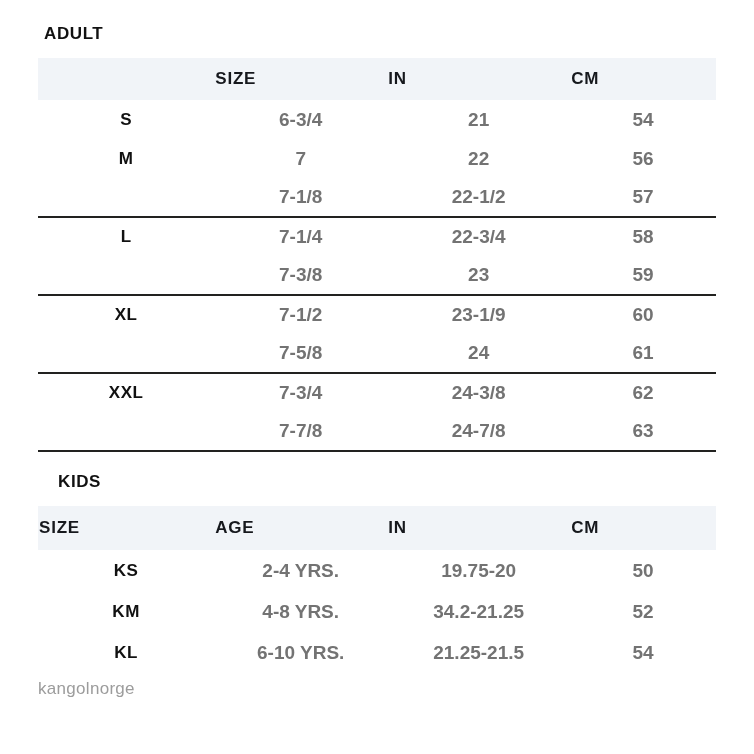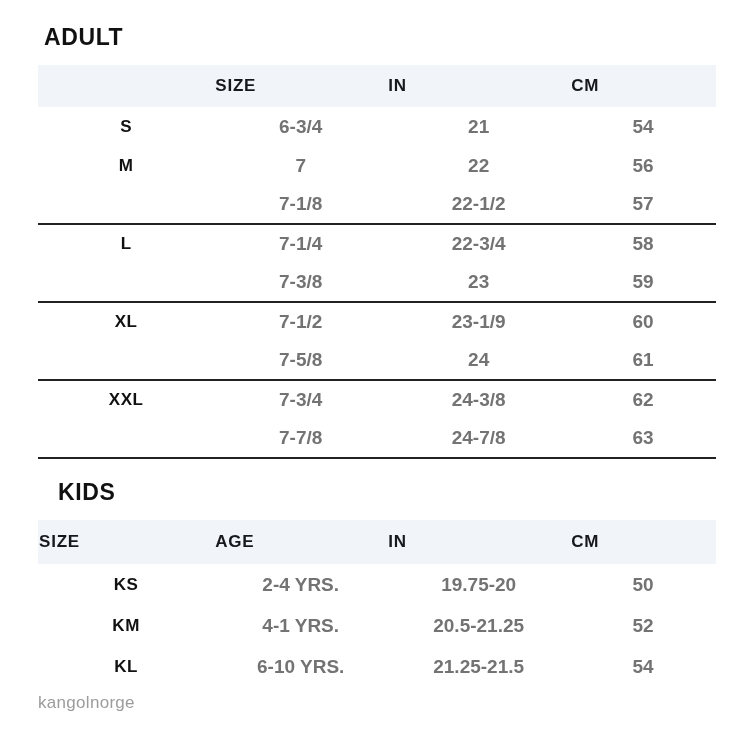--- a/index.html
+++ b/index.html
@@ -9,21 +9,21 @@
     width: 754px;
     height: 754px;
     background: #ffffff;
     font-family: "Liberation Sans", sans-serif;
     overflow: hidden;
   }
   .page {
     padding: 24px 38px 0 38px;
   }
   .section-title {
-    font-size: 23px;
+    font-size: 17px;
     font-weight: 800;
     color: #111111;
     letter-spacing: 0.6px;
     margin: 0 0 14px 6px;
   }
   .section-title.kids { margin-top: 20px; margin-left: 20px; }
   table {
     width: 100%;
     border-collapse: collapse;
     table-layout: fixed;
@@ -166,22 +166,22 @@
     </thead>
     <tbody>
       <tr>
         <td class="glabel">KS</td>
         <td>2-4 YRS.</td>
         <td>19.75-20</td>
         <td>50</td>
       </tr>
       <tr>
         <td class="glabel">KM</td>
-        <td>4-1 YRS.</td>
-        <td>20.5-21.25</td>
+        <td>4-8 YRS.</td>
+        <td>34.2-21.25</td>
         <td>52</td>
       </tr>
       <tr>
         <td class="glabel">KL</td>
         <td>6-10 YRS.</td>
         <td>21.25-21.5</td>
         <td>54</td>
       </tr>
     </tbody>
   </table>

